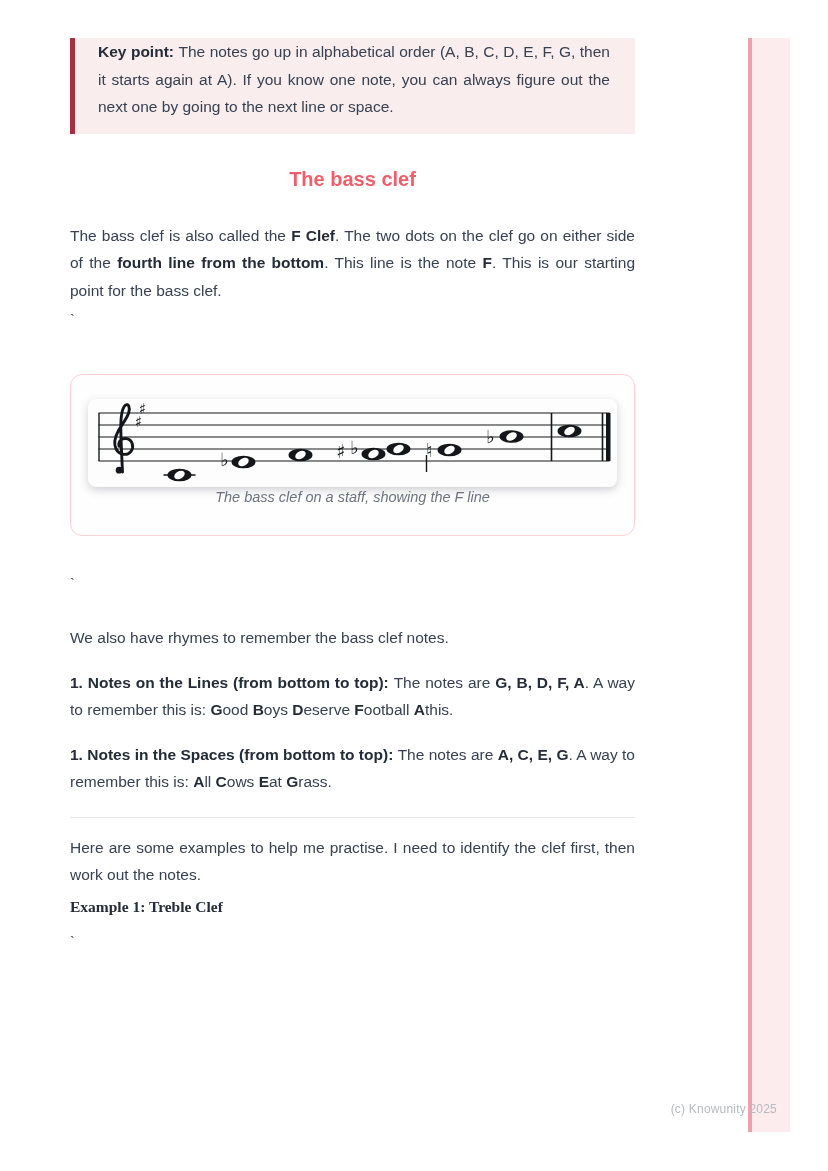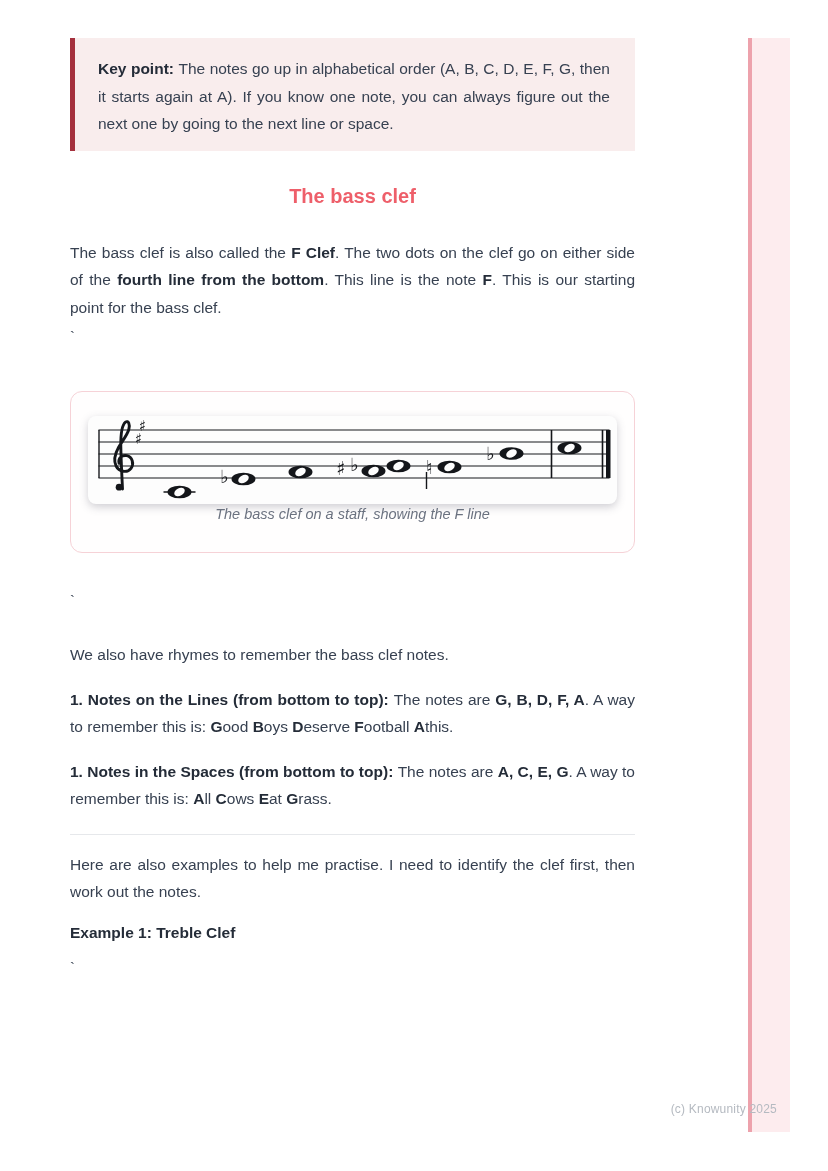--- a/index.html
+++ b/index.html
@@ -19,21 +19,21 @@
   html,body{background:#ffffff;}
   body{
     width:828px;height:1171px;position:relative;overflow:hidden;
     font-family:"Liberation Sans","DejaVu Sans",sans-serif;
     color:var(--c-body);
   }
   .content{position:absolute;left:70px;top:0;width:565px;}
   .callout{
     margin-top:38px;background:var(--c-callout-bg);
     border-left:5px solid var(--c-callout-border);
-    padding:17px 25px 13px 23px;
+    padding:0 25px 13px 23px;
   }
   .body-text{font-size:15.5px;line-height:27.5px;color:var(--c-body);}
   .just{text-align:justify;}
   b{font-weight:700;color:var(--c-bold);}
   h3.sub-heading{
     margin-top:32px;font-size:20px;line-height:26px;font-weight:700;
     color:var(--c-accent);
     text-align:center;
   }
   h2.main-heading{
@@ -54,21 +54,21 @@
   .staff-box svg{display:block;width:100%;height:88px;overflow:visible;}
   .music-glyph{font-family:"DejaVu Sans",sans-serif;fill:#14161a;}
   figcaption{
     text-align:center;font-style:italic;
     font-size:14.5px;line-height:20px;color:var(--c-caption);
   }
   p.spaced{margin-top:16px;}
   p.rhymes-intro{margin-top:30px;}
   p.rhyme{margin-top:17px;}
   hr.divider{margin-top:21px;border:none;border-top:1px solid var(--c-divider);height:0;}
-  p.example-heading{margin-top:13px;font-weight:700;color:var(--c-bold);}
+  p.example-heading{margin-top:4px;font-weight:700;color:var(--c-bold);font-family:Liberation Serif, serif;}
   .edge-bar{
     position:absolute;left:748px;top:38px;width:42px;height:1094px;
     background:var(--c-sidebar-bg);border-left:4px solid var(--c-sidebar-edge);
     z-index:1;
   }
   .footer{
     position:absolute;top:1102px;right:51px;font-size:12px;
     color:var(--c-footer);z-index:2;letter-spacing:0.2px;
   }
 </style>
@@ -181,21 +181,21 @@
 
   <p class="body-text rhymes-intro">We also have rhymes to remember the bass clef notes.</p>
 
   <p class="body-text just rhyme"><b>1. Notes on the Lines (from bottom to top): </b><span>The notes are </span><b>G, B, D, F, A</b><span>. A way to remember this is: </span><b>G</b><span>ood </span><b>B</b><span>oys </span><b>D</b><span>eserve </span><b>F</b><span>ootball </span><b>A</b><span>this.</span></p>
 
   <p class="body-text just rhyme"><b>1. Notes in the Spaces (from bottom to top): </b><span>The notes are </span><b>A, C, E, G</b><span>. A way to remember this is: </span><b>A</b><span>ll </span><b>C</b><span>ows </span><b>E</b><span>at </span><b>G</b><span>rass.</span></p>
 
   <hr class="divider">
 
 
-  <p class="body-text just spaced">Here are also examples to help me practise. I need to identify the clef first, then work out the notes.</p>
+  <p class="body-text just spaced">Here are some examples to help me practise. I need to identify the clef first, then work out the notes.</p>
 
   <p class="body-text example-heading">Example 1: Treble Clef</p>
 
   <div class="stray s3">`</div>
 
 </main>
 
 <div class="footer">(c) Knowunity 2025</div>
 
 </body></html>

